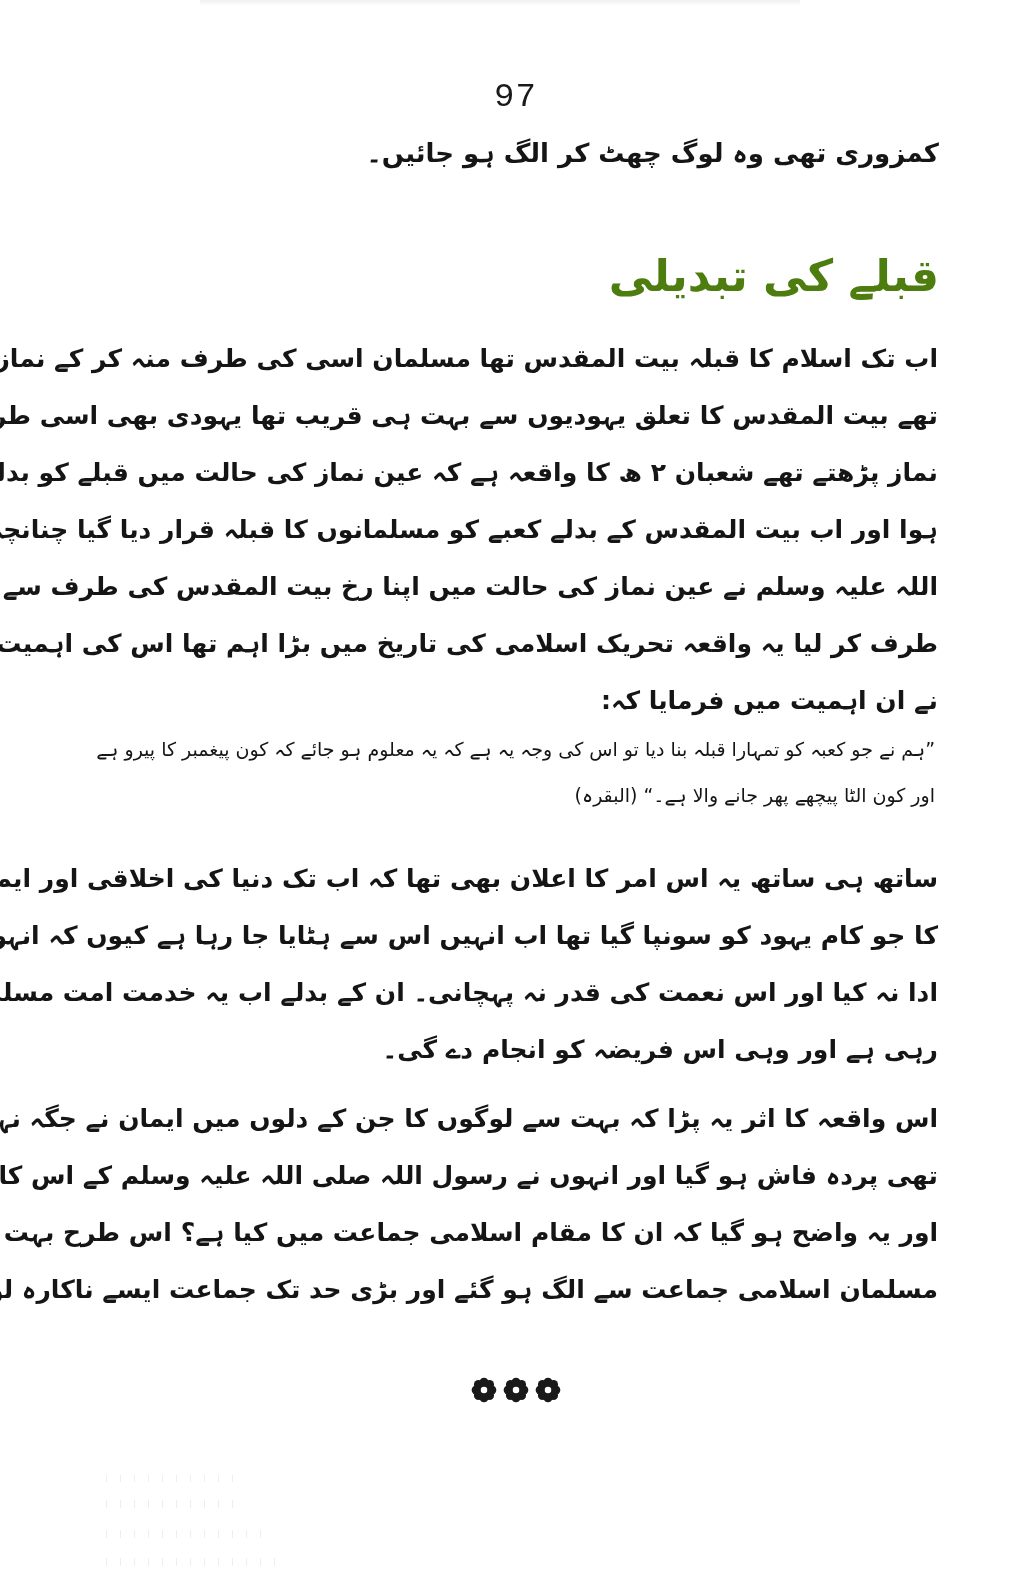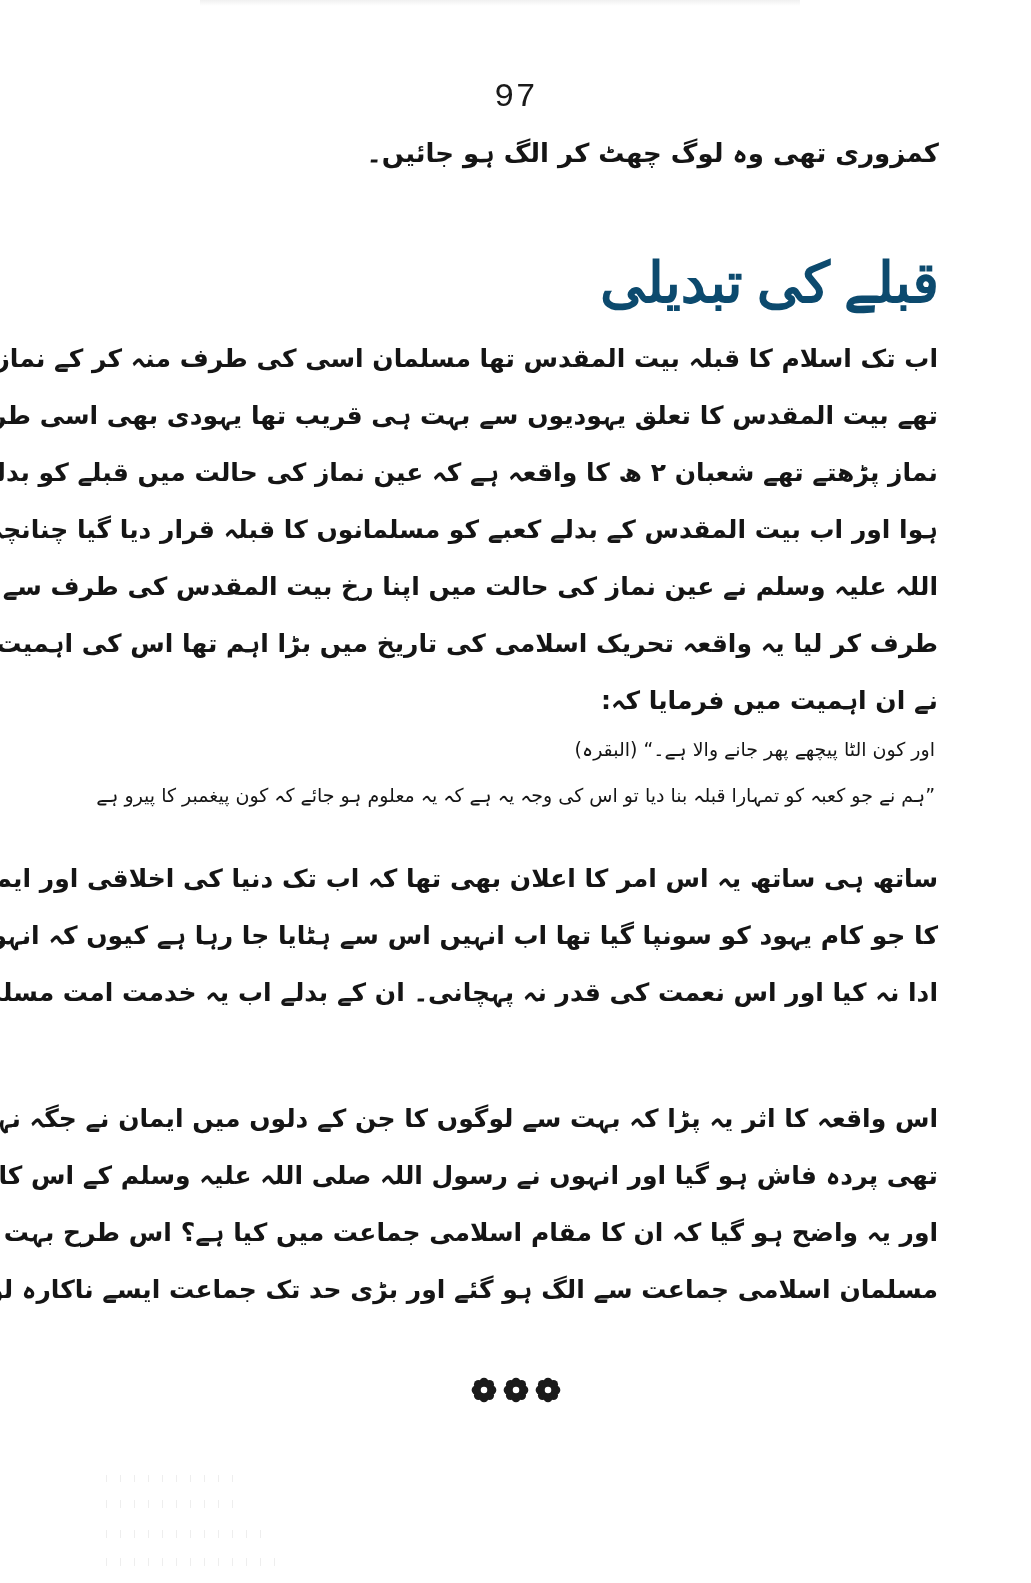--- a/index.html
+++ b/index.html
@@ -63,25 +63,24 @@
       font-size: 26px;
       font-weight: bold;
       color: #151515;
       white-space: nowrap;
     }
     .heading {
       position: absolute;
       top: 250px;
       right: 92px;
       direction: rtl;
-      font-size: 56px;
+      font-size: 44px;
       font-weight: bold;
-      color: #0c4a6e;
+      color: #4d7c0f;
       white-space: nowrap;
-      font-family: Liberation Serif, serif;
     }
     .para-1 { top: 330px; }
     .para-1 .line { font-size: 25px; height: 57px; line-height: 57px; }
     .quote {
       top: 726px;
       right: 96px;
       left: 120px;
       width: auto;
     }
     .quote .line { font-size: 19px; font-weight: normal; height: 46px; line-height: 46px; }
@@ -131,28 +130,29 @@
   <span class="line">اب تک اسلام کا قبلہ بیت المقدس تھا مسلمان اسی کی طرف منہ کر کے نماز پڑھتے</span>
   <span class="line">تھے بیت المقدس کا تعلق یہودیوں سے بہت ہی قریب تھا یہودی بھی اسی طرف منہ کر کے</span>
   <span class="line">نماز پڑھتے تھے شعبان ۲ ھ کا واقعہ ہے کہ عین نماز کی حالت میں قبلے کو بدلنے کا حکم نازل</span>
   <span class="line">ہوا اور اب بیت المقدس کے بدلے کعبے کو مسلمانوں کا قبلہ قرار دیا گیا چنانچہ آنحضرت صلی</span>
   <span class="line">اللہ علیہ وسلم نے عین نماز کی حالت میں اپنا رخ بیت المقدس کی طرف سے بدل کر کعبے کی</span>
   <span class="line">طرف کر لیا یہ واقعہ تحریک اسلامی کی تاریخ میں بڑا اہم تھا اس کی اہمیت کا ذکر خود اللہ تعالیٰ</span>
   <span class="line last">نے ان اہمیت میں فرمایا کہ:</span>
 </div>
 
 <div class="text-block quote">
+  <span class="line">”ہم نے جو کعبہ کو تمہارا قبلہ بنا دیا تو اس کی وجہ یہ ہے کہ یہ معلوم ہو جائے کہ کون پیغمبر کا پیرو ہے</span>
   <span class="line last">اور کون الٹا پیچھے پھر جانے والا ہے۔“ (البقرہ)</span>
-  <span class="line">”ہم نے جو کعبہ کو تمہارا قبلہ بنا دیا تو اس کی وجہ یہ ہے کہ یہ معلوم ہو جائے کہ کون پیغمبر کا پیرو ہے</span>
 </div>
 
 <div class="text-block para-2">
   <span class="line">ساتھ ہی ساتھ یہ اس امر کا اعلان بھی تھا کہ اب تک دنیا کی اخلاقی اور ایمانی رہنمائی</span>
   <span class="line">کا جو کام یہود کو سونپا گیا تھا اب انہیں اس سے ہٹایا جا رہا ہے کیوں کہ انہوں نے اس کا حق</span>
   <span class="line">ادا نہ کیا اور اس نعمت کی قدر نہ پہچانی۔ ان کے بدلے اب یہ خدمت امت مسلمہ کو سونپی جا</span>
+  <span class="line last">رہی ہے اور وہی اس فریضہ کو انجام دے گی۔</span>
 </div>
 
 <div class="text-block para-3">
   <span class="line">اس واقعہ کا اثر یہ پڑا کہ بہت سے لوگوں کا جن کے دلوں میں ایمان نے جگہ نہیں پائی</span>
   <span class="line">تھی پردہ فاش ہو گیا اور انہوں نے رسول اللہ صلی اللہ علیہ وسلم کے اس کام پر سخت نکتہ چینی کی</span>
   <span class="line">اور یہ واضح ہو گیا کہ ان کا مقام اسلامی جماعت میں کیا ہے؟ اس طرح بہت سے دو دلے</span>
   <span class="line">مسلمان اسلامی جماعت سے الگ ہو گئے اور بڑی حد تک جماعت ایسے ناکارہ لوگوں</span>
 </div>
 
 <div class="ornament" id="ornament"><svg viewBox="0 0 40 40" class="flower">

